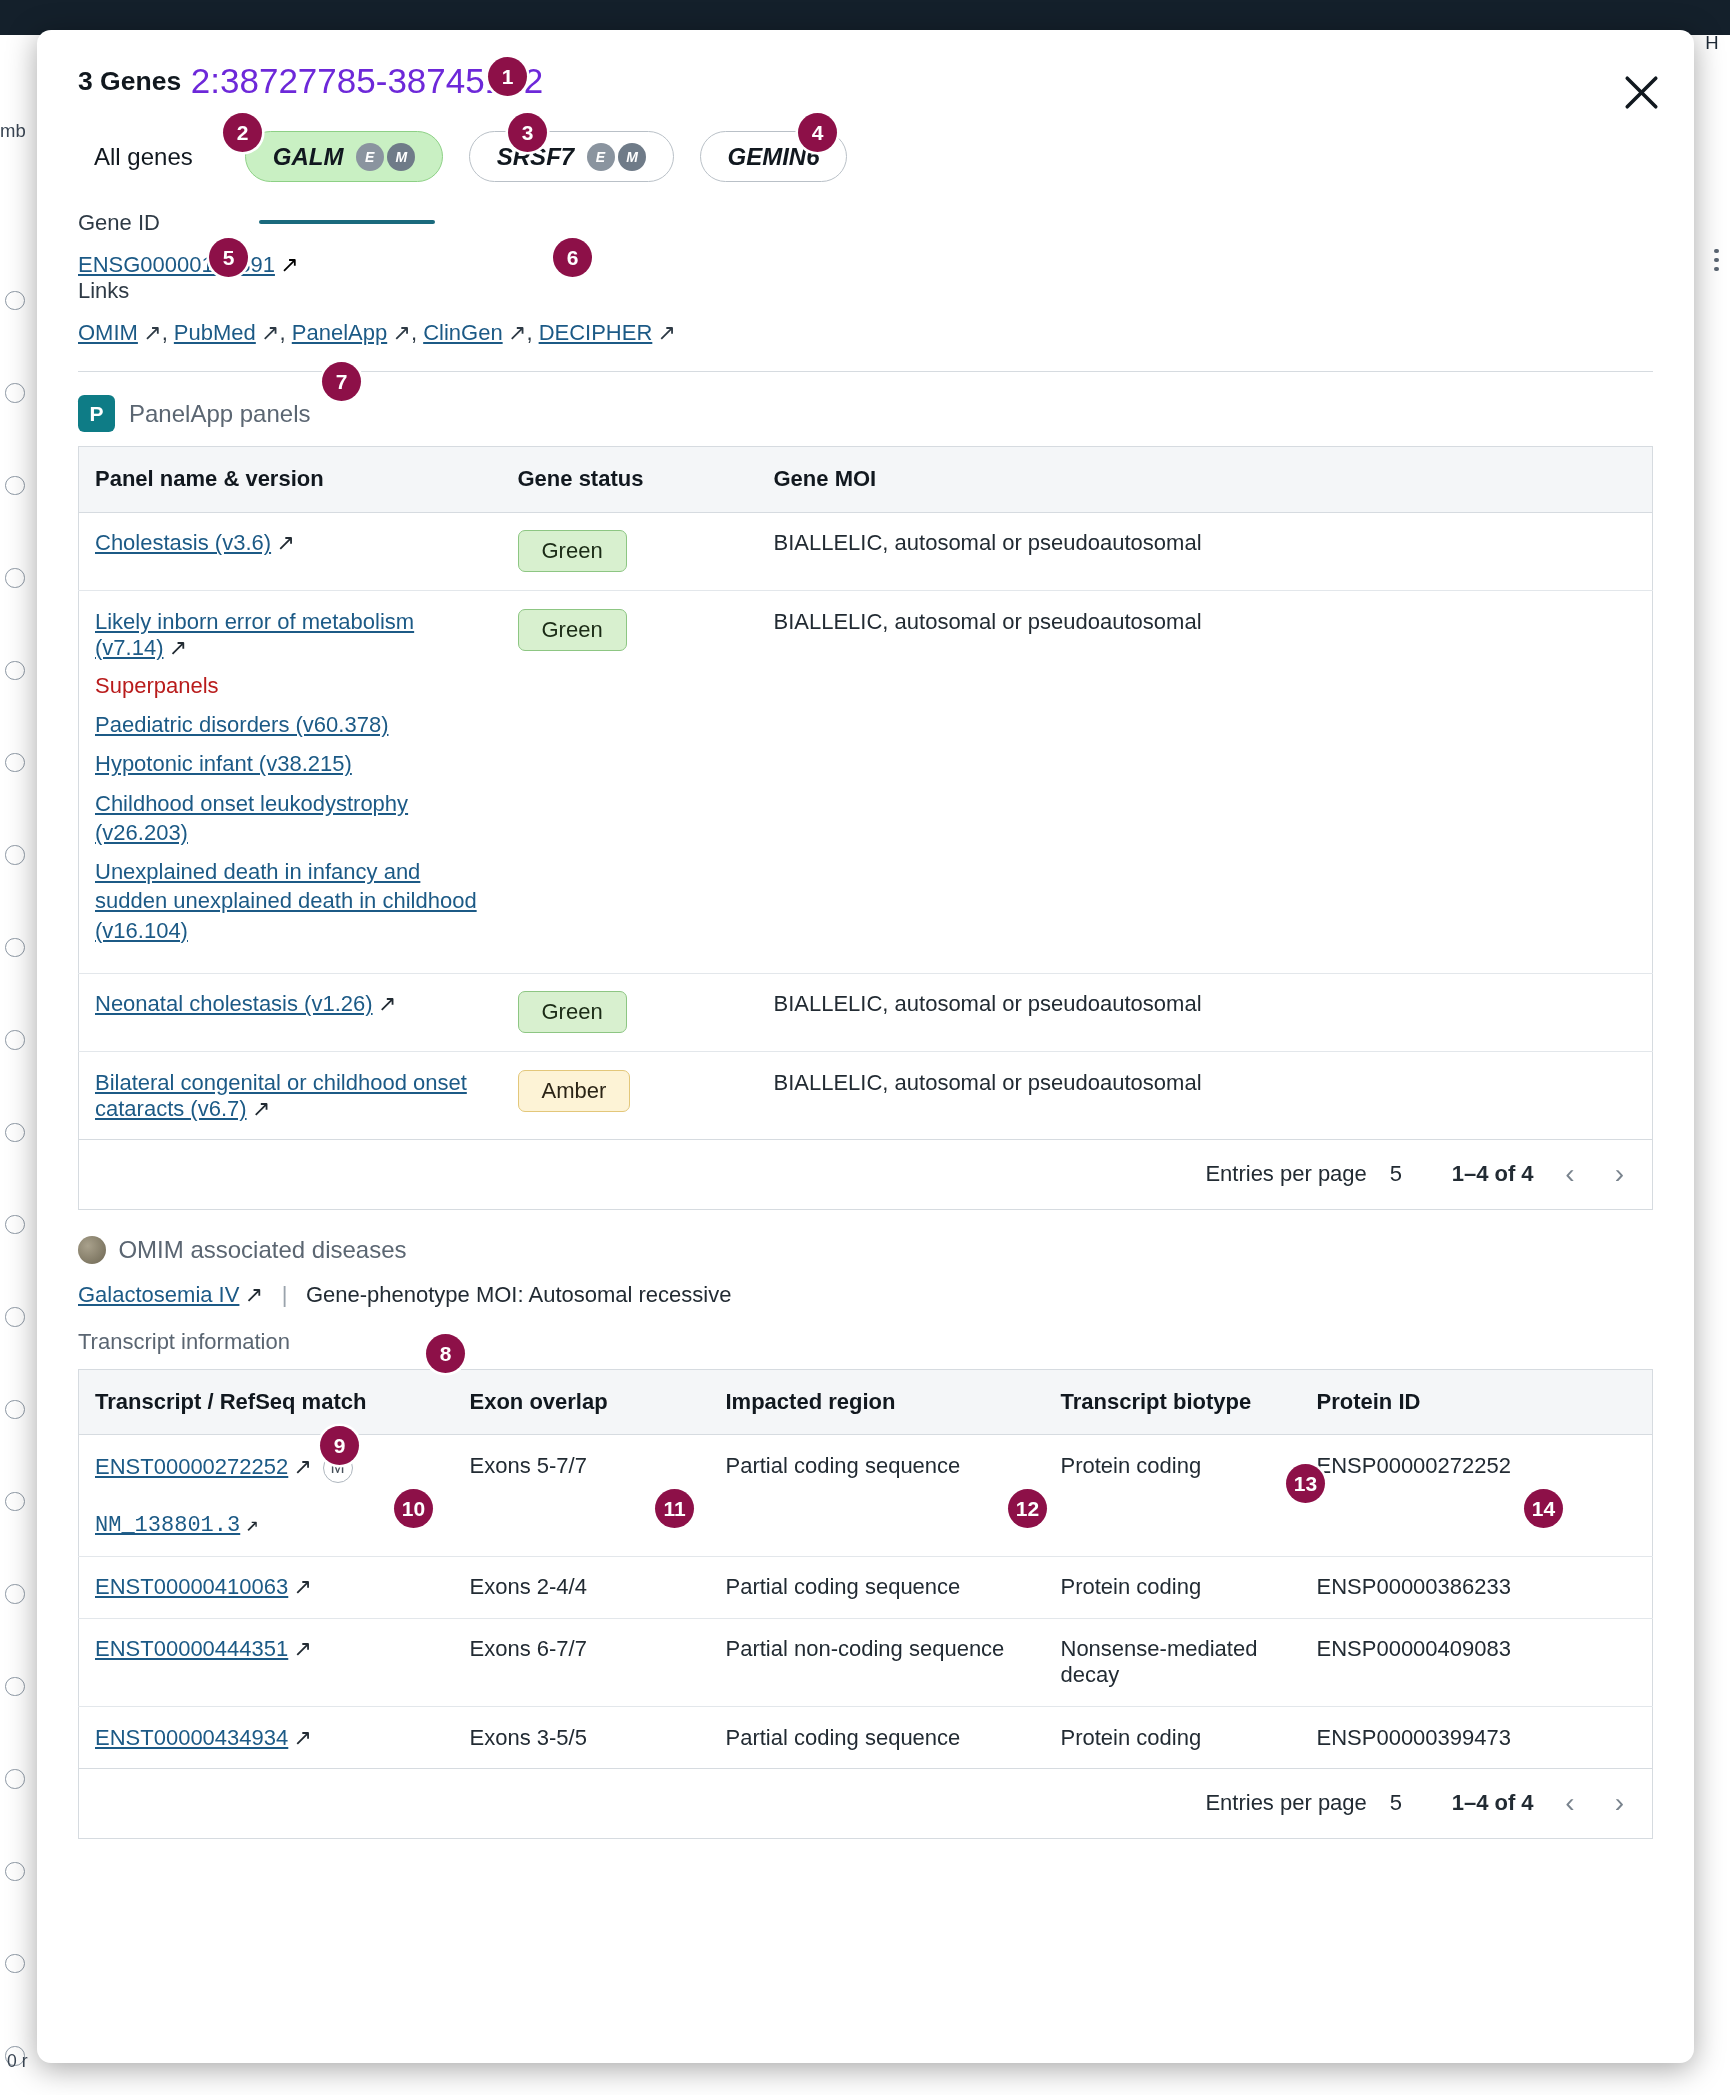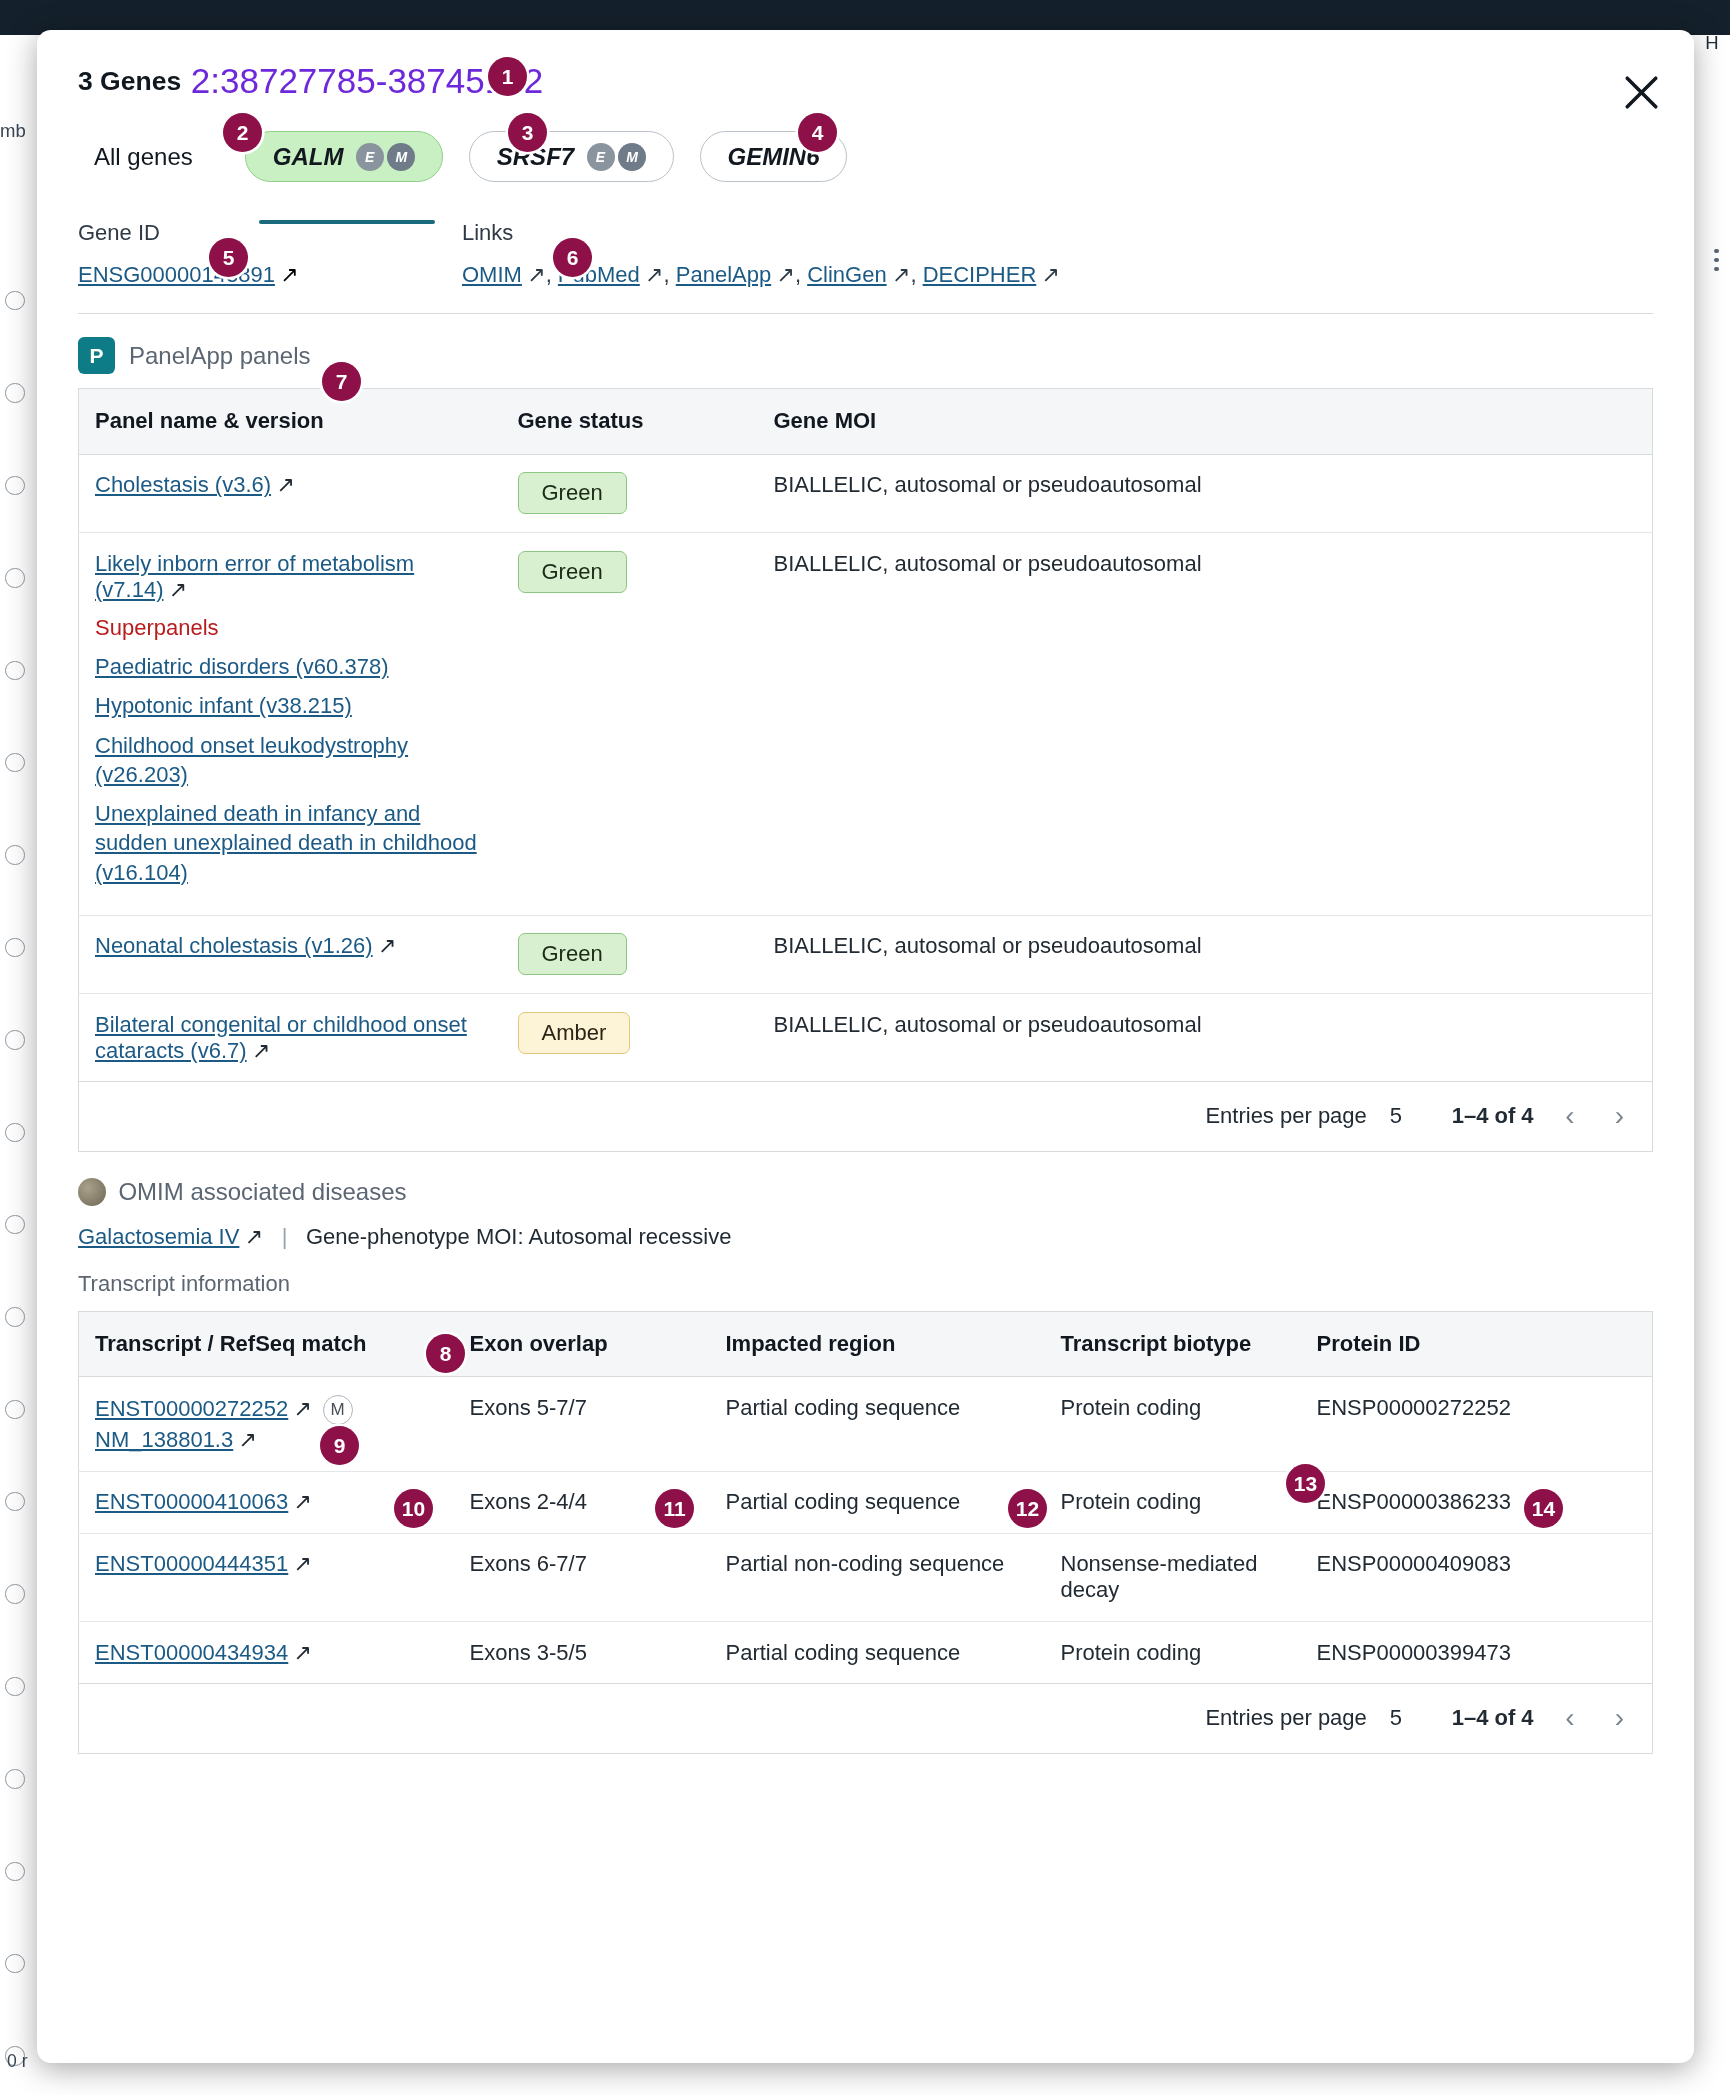--- a/index.html
+++ b/index.html
@@ -99,21 +99,21 @@
     font-size: 14px; font-weight: bold;
     display: inline-flex; align-items: center; justify-content: center;
   }
   .badge-em span.e { background: #8a949f; }
   .tab-underline {
     position: absolute; left: 222px; top: 190px;
     width: 176px; height: 4.4px; background: #1a6a7d; border-radius: 2.6px;
   }
 
   
-  .meta-row { display: flex; margin-top: 23px; }
+  .meta-row { display: flex; margin-top: 13px; flex-direction: column; }
   .meta-col-1 { width: 384px; }
   .lbl { font-size: 22px; color: #2e3a45; }
   .meta-value { margin-top: 16px; font-size: 22px; }
   a.link {
     color: #1c5a86; text-decoration: underline; cursor: pointer;
   }
   .ext { display: inline-block; margin-left: 5.3px; }
   .links-list { margin-top: 16px; font-size: 22px; color: #2e3a45; }
 
   hr.divider {
@@ -417,21 +417,21 @@
           <th>Exon overlap</th>
           <th>Impacted region</th>
           <th>Transcript biotype</th>
           <th>Protein ID</th>
         </tr>
       </thead>
       <tbody>
         <tr>
           <td>
             <a class="link">ENST00000272252</a><span class="ext">↗</span><span class="m-badge">M</span>
-            <div style="margin-top:2px;">
+            <div style="margin-top:28px;font-family:Liberation Mono, monospace;">
               <a class="link">NM_138801.3</a><span class="ext">↗</span>
             </div>
           </td>
           <td>Exons 5-7/7</td>
           <td>Partial coding sequence</td>
           <td>Protein coding</td>
           <td>ENSP00000272252</td>
         </tr>
         <tr>
           <td>

